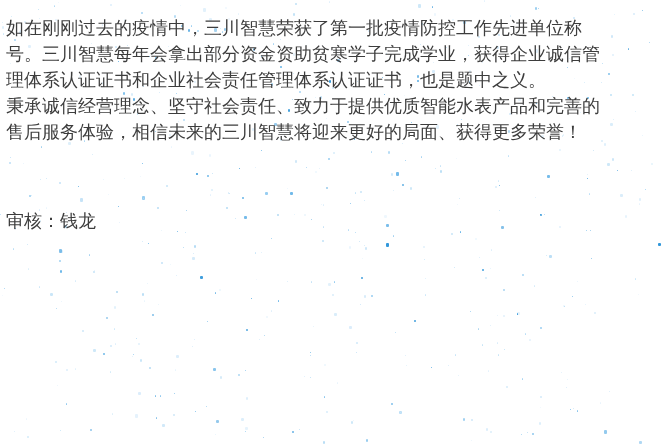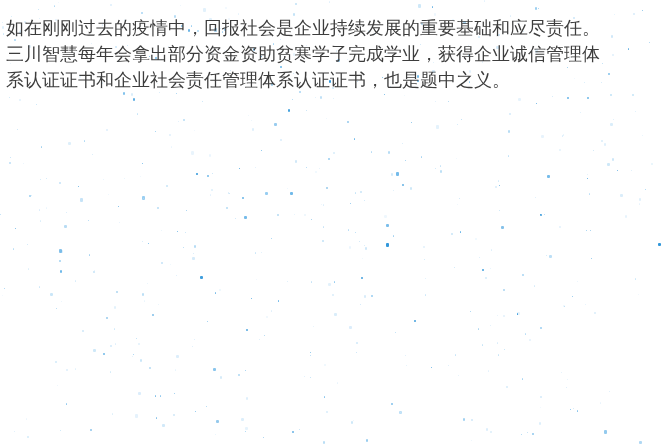--- a/index.html
+++ b/index.html
@@ -568,17 +568,19 @@
       <div class="speckle" style="width: 2px; height: 2px; left: 531.5px; top: 433.1px; background: rgb(98, 178, 231); opacity: 0.72;"></div>
       <div class="speckle" style="width: 1px; height: 1px; left: 435.2px; top: 101.3px; background: rgb(214, 235, 250); opacity: 0.78;"></div>
       <div class="speckle" style="width: 3px; height: 4px; left: 59.2px; top: 248.7px; background: rgb(47, 150, 218); opacity: 0.58;"></div>
       <div class="speckle" style="width: 2px; height: 3px; left: 351.1px; top: 421.3px; background: rgb(147, 203, 240); opacity: 0.45;"></div>
       <div class="speckle" style="width: 2px; height: 2px; left: 81.6px; top: 329.6px; background: rgb(147, 203, 240); opacity: 0.46;"></div>
       <div class="speckle" style="width: 2px; height: 3px; left: 293px; top: 13.2px; background: rgb(188, 223, 246); opacity: 0.88;"></div>
       <div class="speckle" style="width: 1px; height: 1px; left: 293px; top: 72.8px; background: rgb(147, 203, 240); opacity: 0.49;"></div>
       <div class="speckle" style="width: 1px; height: 2px; left: 468.9px; top: 81.3px; background: rgb(98, 178, 231); opacity: 0.64;"></div>
     </div>
   <div class="content">
-    <p class="para para-2">如在刚刚过去的疫情中，回报社会是企业持续发展的重要基础和应尽责任。三川智慧每年会拿出部分资金资助贫寒学子完成学业，获得企业诚信管理体系认证证书和企业社会责任管理体系认证证书，也是题中之义。</p>
+    <p class="para para-2">如在刚刚过去的疫情中，三川智慧荣获了第一批疫情防控工作先进单位称号。三川智慧每年会拿出部分资金资助贫寒学子完成学业，获得企业诚信管理体系认证证书和企业社会责任管理体系认证证书，也是题中之义。</p>
+    <p class="para para-3">秉承诚信经营理念、坚守社会责任、致力于提供优质智能水表产品和完善的售后服务体验，相信未来的三川智慧将迎来更好的局面、获得更多荣誉！</p>
     <div class="byline-block">
+      <div class="byline">审核：钱龙</div>
     </div>
   </div>
 </div>
 
 </body></html>

